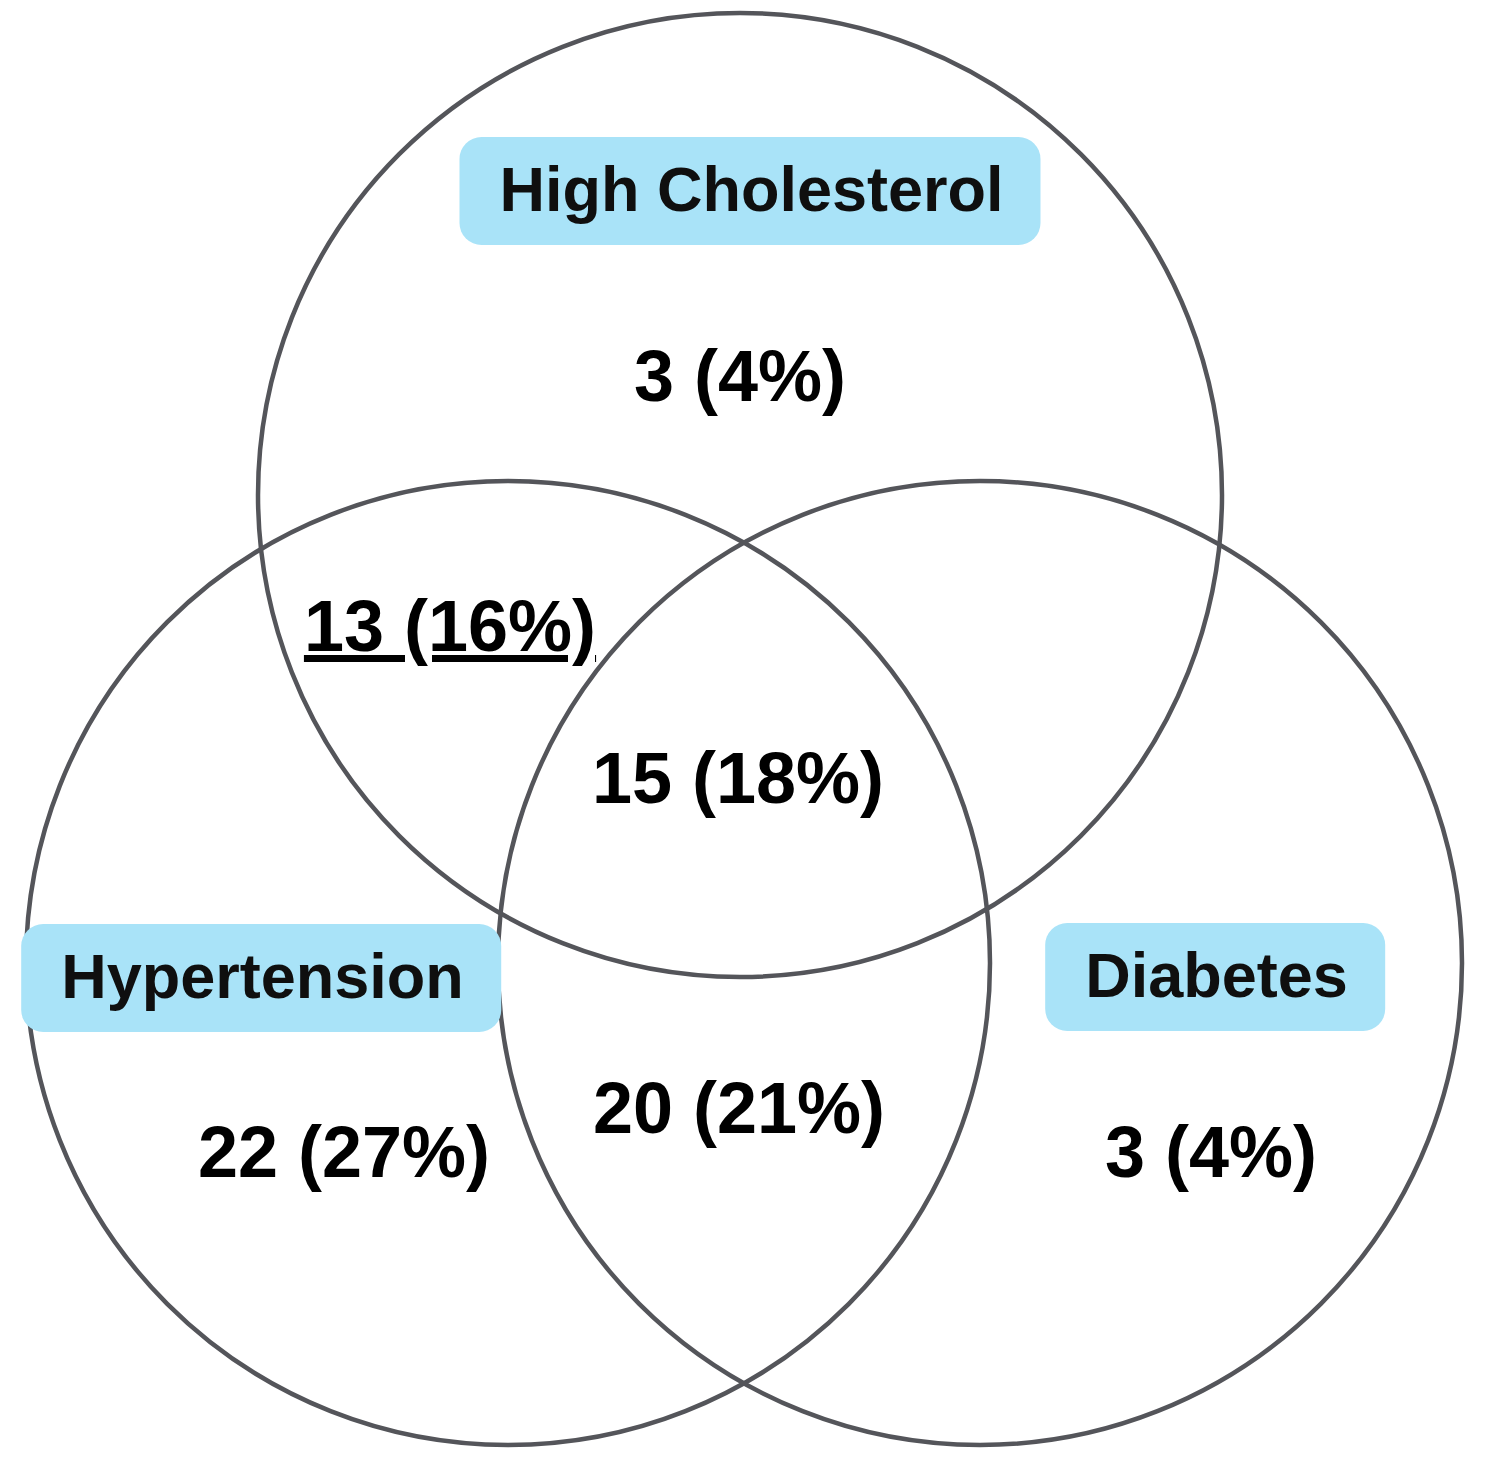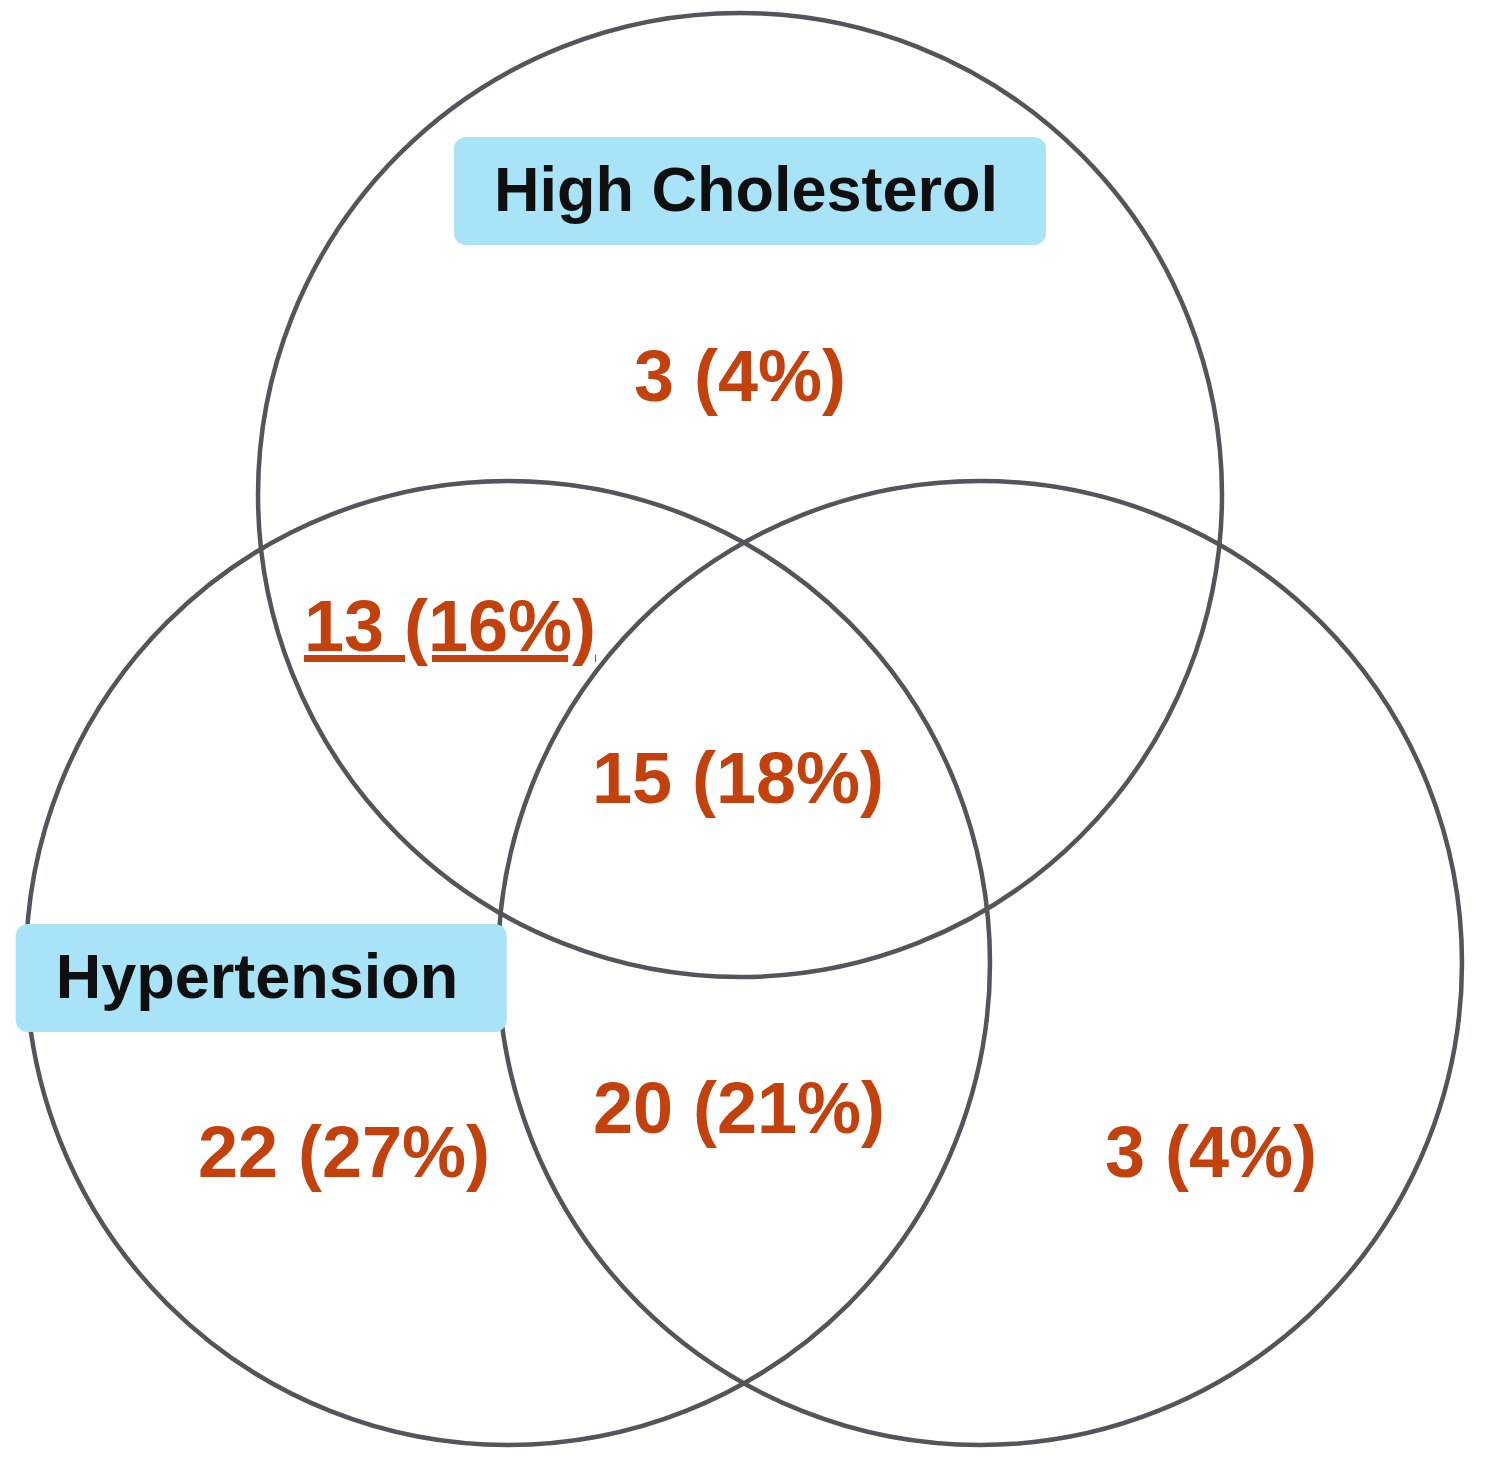--- a/index.html
+++ b/index.html
@@ -26,28 +26,28 @@
     stroke-width: 4.5;
   }
   .set-pill {
     position: absolute;
     transform: translate(-50%, -50%);
     background: #a9e3f8;
     color: #0f0f0f;
     font-weight: bold;
     font-size: 63px;
     line-height: 1;
-    padding: 21px 48px 24px 40px;
-    border-radius: 12px;
+    padding: 21px 37px 24px 40px;
+    border-radius: 22px;
     white-space: nowrap;
   }
   .region-value {
     position: absolute;
     transform: translate(-50%, -50%);
-    color: #c2410c;
+    color: #000000;
     font-weight: bold;
     font-size: 72px;
     line-height: 1;
     white-space: nowrap;
     letter-spacing: 0px;
   }
 </style>
 </head>
 <body>
 
@@ -56,20 +56,21 @@
   <svg width="1488" height="1466" viewBox="0 0 1488 1466">
     <circle class="set-circle" cx="740" cy="495" r="482"></circle>
     <circle class="set-circle" cx="508" cy="963" r="482"></circle>
     <circle class="set-circle" cx="980" cy="963" r="482"></circle>
   </svg>
 
   <div class="set-pill" style="left:750px; top:191px;">High Cholesterol</div>
 
   <div class="set-pill" style="left:261px; top:978px;">Hypertension</div>
 
+  <div class="set-pill" style="left:1215px; top:977px;">Diabetes</div>
 
   <div class="region-value" style="left:740px; top:376px;">3 (4%)</div>
 
   <div class="region-value" style="left:450px; top:626px;text-decoration:underline;">13 (16%)</div>
 
 
   <div class="region-value" style="left:738px; top:778px;">15 (18%)</div>
 
   <div class="region-value" style="left:300px; top:1152px;margin-left:44px;">22 (27%)</div>
 

